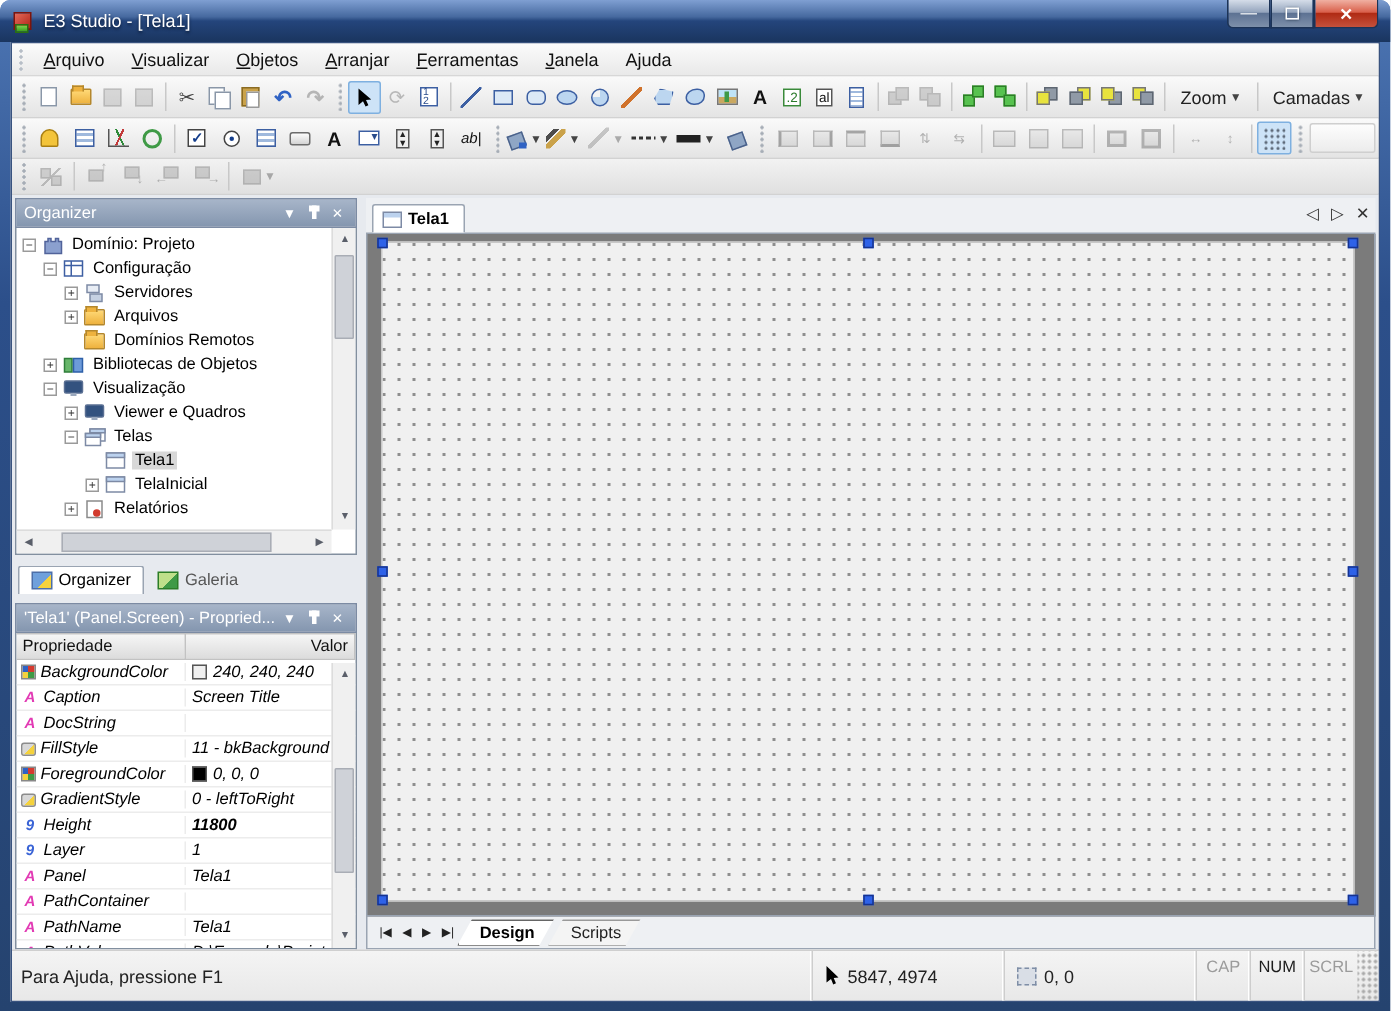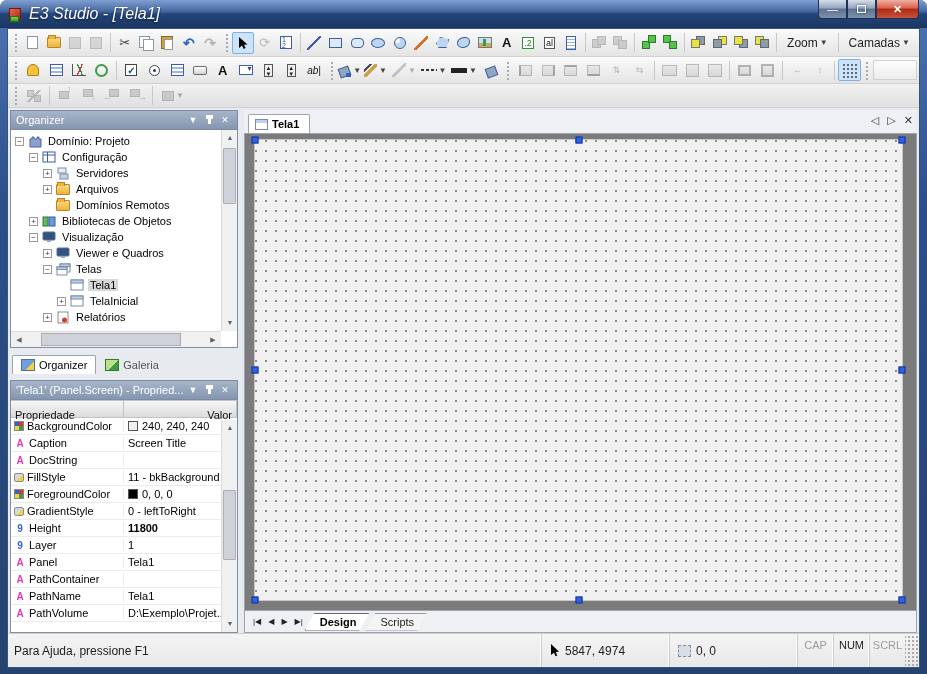--- a/index.html
+++ b/index.html
@@ -6,21 +6,21 @@
   html,body { width:927px; height:674px; overflow:hidden; font-family:"Liberation Sans", sans-serif; }
   .window { width:927px; height:674px; background:linear-gradient(180deg,#4d76b4,#2c4f8a 30%,#25436f);
             border-radius:7px 7px 0 0; position:relative; }
   
   .titlebar { height:28px; display:flex; align-items:center; padding:0 6px; position:relative;
               background:linear-gradient(180deg,#7f9fd2 0%,#46699f 40%,#24457c 50%,#1a355f 100%);
               border-radius:7px 7px 0 0; }
   .app-icon { width:16px; height:16px; margin:0 5px 0 2px; position:relative; }
   .app-icon .cube { position:absolute; left:1px; top:2px; width:12px; height:12px; background:linear-gradient(135deg,#e46a5a,#b02418); border:1px solid #7d150c; }
   .app-icon .leaf { position:absolute; left:2px; bottom:0; width:9px; height:6px; background:linear-gradient(180deg,#7ed64f,#3a9a1e); border:1px solid #2a7012; }
-  .title-text { color:#fff; font-size:16px; text-shadow:0 1px 2px #0b1c38;font-style:italic; }
+  .title-text { color:#fff; font-size:12px; text-shadow:0 1px 2px #0b1c38; }
   .win-btns { position:absolute; right:8px; top:0; display:flex; }
   .win-btn { width:29px; height:19px; display:flex; align-items:center; justify-content:center;
              color:#fff; font-size:11px; border:1px solid #1c3356; border-top:none;
              background:linear-gradient(180deg,#cfd9e8,#8195b0 45%,#57central 50%,#6d82a0); }
   .win-btn.minmax { background:linear-gradient(180deg,#d5dde9,#95a5bd 45%,#5d7293 50%,#7e90aa); }
   .win-btn.min { border-radius:0 0 0 4px; }
   .win-btn.close { width:43px; border-radius:0 0 4px 0;
              background:linear-gradient(180deg,#f0b0a2,#d9604b 45%,#b02b14 50%,#c4513c); font-weight:bold; }
   .restore-glyph { width:9px; height:8px; border:1px solid #fff; box-shadow:0 0 2px #123; }
   
@@ -133,23 +133,23 @@
   .otab { display:flex; align-items:center; gap:4px; font-size:11px; padding:3px 8px; border:1px solid #9aa4b2; border-bottom:none; }
   .otab.on { background:#fff; font-weight:normal; color:#000; border-radius:2px 2px 0 0; }
   .otab.off { background:transparent; color:#555; border-color:transparent; }
   .tabicon { width:14px; height:12px; }
   .ic-org { background:linear-gradient(135deg,#6fa0dc 60%,#f5d23c 60%); border:1px solid #4c6ea8; }
   .ic-gal { background:linear-gradient(135deg,#bfe08a 55%,#3f9a46 55%); border:1px solid #2c7d27; }
   
   .propspanel { margin-top:6px; flex:1; display:flex; flex-direction:column; overflow:hidden; }
   .propgrid { background:#fff; border:1px solid #828f9f; border-top:none; flex:1; position:relative; overflow:hidden; font-size:11px; }
   .pghead { display:flex; height:18px; }
-  .pgh { background:linear-gradient(180deg,#f6f6f6,#dcdcdc); border:1px solid #c2c2c2; border-left:none; padding:8px 4px; color:#111; }
+  .pgh { background:linear-gradient(180deg,#f6f6f6,#dcdcdc); border:1px solid #c2c2c2; border-left:none; padding:2px 4px; color:#111; }
   .pgh.n { width:113px; } .pgh.v { flex:1; text-align:right; }
-  .prow { display:flex; height:17px; align-items:center; border-bottom:1px solid #ececec; }
+  .prow { display:flex; height:17px; align-items:center; border-bottom:1px solid #ececec;font-style:italic; }
   .pcell { overflow:hidden; white-space:nowrap; }
   .pname { width:113px; display:flex; align-items:center; gap:3px; padding-left:3px; border-right:1px solid #ececec; }
   .pval { flex:1; padding-left:4px; display:flex; align-items:center; gap:4px; margin-right:16px; }
   .pval.bold { font-weight:bold; }
   .pic { width:12px; height:11px; flex:none; display:flex; align-items:center; justify-content:center; font-size:10px; font-weight:bold; }
   .pic-color { background:conic-gradient(#d63a2f 0 25%,#3f9a46 25% 50%,#f5d23c 50% 75%,#2f62c4 75%); border:1px solid #888; width:10px; height:10px; }
   .pic-text { color:#e23ab4; }
   .pic-num { color:#3a64d6; }
   .pic-enum { width:10px; height:9px; background:linear-gradient(135deg,#d8d8d8 55%,#f5d23c 55%); border:1px solid #8c8c8c; border-radius:2px; }
   .swatch { width:10px; height:10px; border:1px solid #555; flex:none; }
@@ -195,20 +195,30 @@
       <span class="win-btn minmax min">—</span>
       <span class="win-btn minmax">
           <span class="restore-glyph"></span>
         </span>
       <span class="win-btn close">✕</span>
     </span>
   </div>
 
   <div class="client">
 
+    <div class="menubar">
+      <span class="mgrip"></span>
+      <span class="menu-item"><u>A</u>rquivo</span>
+      <span class="menu-item"><u>V</u>isualizar</span>
+      <span class="menu-item"><u>O</u>bjetos</span>
+      <span class="menu-item"><u>A</u>rranjar</span>
+      <span class="menu-item"><u>F</u>erramentas</span>
+      <span class="menu-item"><u>J</u>anela</span>
+      <span class="menu-item">Ajuda</span>
+    </div>
 
     <div class="tbrow tbrow1">
       <span class="tgrip"></span>
       <span class="tbtn">
           <span class="sh i-page"></span>
         </span>
       <span class="tbtn">
           <span class="sh i-folder"></span>
         </span>
       <span class="tbtn dis">

